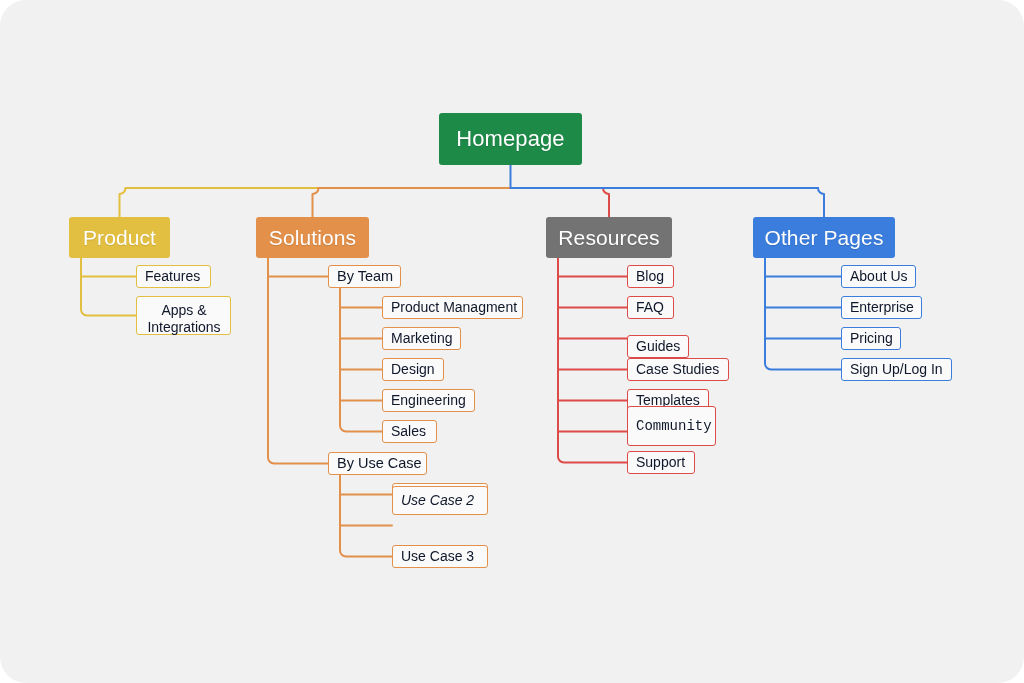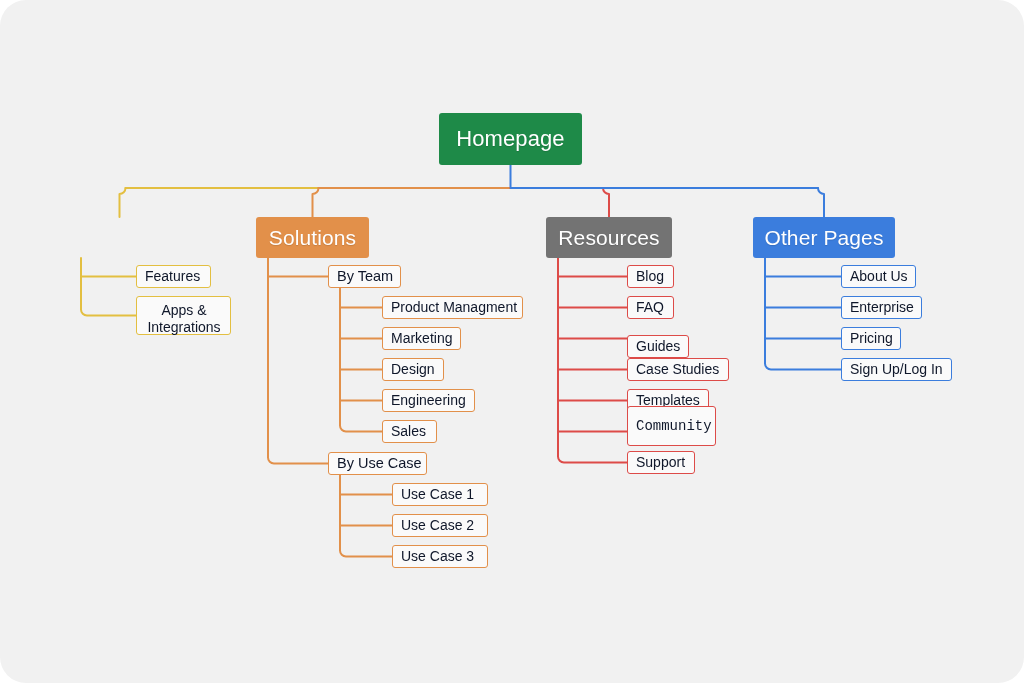--- a/index.html
+++ b/index.html
@@ -103,36 +103,37 @@
       <path d="M340 338.5 H382" fill="none" stroke="#e2904a" stroke-width="2" stroke-linecap="round" stroke-linejoin="round"></path>
       <path d="M340 369.5 H382" fill="none" stroke="#e2904a" stroke-width="2" stroke-linecap="round" stroke-linejoin="round"></path>
       <path d="M340 400.5 H382" fill="none" stroke="#e2904a" stroke-width="2" stroke-linecap="round" stroke-linejoin="round"></path>
       <path d="M340 475 V550.5 A6 6 0 0 0 346 556.5 H392" fill="none" stroke="#e2904a" stroke-width="2" stroke-linecap="round" stroke-linejoin="round"></path>
       <path d="M340 494.5 H392" fill="none" stroke="#e2904a" stroke-width="2" stroke-linecap="round" stroke-linejoin="round"></path>
       <path d="M340 525.5 H392" fill="none" stroke="#e2904a" stroke-width="2" stroke-linecap="round" stroke-linejoin="round"></path>
     </svg>
 
   <div class="node filled root" style="left:439px;top:113px;width:143px;height:52px;background:#1e8a48;">Homepage</div>
 
+  <div class="node filled" style="left:69px;top:217px;width:101px;height:41px;background:#e3bf41;">Product</div>
   <div class="node leaf" style="left:136px;top:265px;width:75px;height:23px;border-color:#e3bf41;">Features</div>
   <div class="node leaf two-line" style="left:136px;top:296px;width:95px;height:39px;border-color:#e3bf41;text-align:center;">
     <div>Apps &amp;</div>
     <div>Integrations</div>
   </div>
 
   <div class="node filled" style="left:256px;top:217px;width:113px;height:41px;background:#e2904a;">Solutions</div>
   <div class="node leaf mid" style="left:328px;top:265px;width:73px;height:23px;border-color:#e2904a;">By Team</div>
   <div class="node leaf" style="left:382px;top:296px;width:141px;height:23px;border-color:#e2904a;">Product Managment</div>
   <div class="node leaf" style="left:382px;top:327px;width:79px;height:23px;border-color:#e2904a;">Marketing</div>
   <div class="node leaf" style="left:382px;top:358px;width:62px;height:23px;border-color:#e2904a;">Design</div>
   <div class="node leaf" style="left:382px;top:389px;width:93px;height:23px;border-color:#e2904a;">Engineering</div>
   <div class="node leaf" style="left:382px;top:420px;width:55px;height:23px;border-color:#e2904a;">Sales</div>
   <div class="node leaf mid" style="left:328px;top:452px;width:99px;height:23px;border-color:#e2904a;">By Use Case</div>
   <div class="node leaf" style="left:392px;top:483px;width:96px;height:23px;border-color:#e2904a;">Use Case 1</div>
-  <div class="node leaf" style="left:392px;top:514px;width:96px;height:23px;border-color:#e2904a;">Use Case 2</div>
+  <div class="node leaf" style="left:392px;top:486px;width:96px;height:29px;border-color:#e2904a;font-style:italic;">Use Case 2</div>
   <div class="node leaf" style="left:392px;top:545px;width:96px;height:23px;border-color:#e2904a;">Use Case 3</div>
 
   <div class="node filled" style="left:546px;top:217px;width:126px;height:41px;background:#737373;">Resources</div>
   <div class="node leaf" style="left:627px;top:265px;width:47px;height:23px;border-color:#dd4b48;">Blog</div>
   <div class="node leaf" style="left:627px;top:296px;width:47px;height:23px;border-color:#dd4b48;">FAQ</div>
   <div class="node leaf" style="left:627px;top:335px;width:62px;height:23px;border-color:#dd4b48;">Guides</div>
   <div class="node leaf" style="left:627px;top:358px;width:102px;height:23px;border-color:#dd4b48;">Case Studies</div>
   <div class="node leaf" style="left:627px;top:389px;width:82px;height:23px;border-color:#dd4b48;">Templates</div>
   <div class="node leaf" style="left:627px;top:406px;width:89px;height:40px;border-color:#dd4b48;font-family:Liberation Mono, monospace;">Community</div>
   <div class="node leaf" style="left:627px;top:451px;width:68px;height:23px;border-color:#dd4b48;">Support</div>

